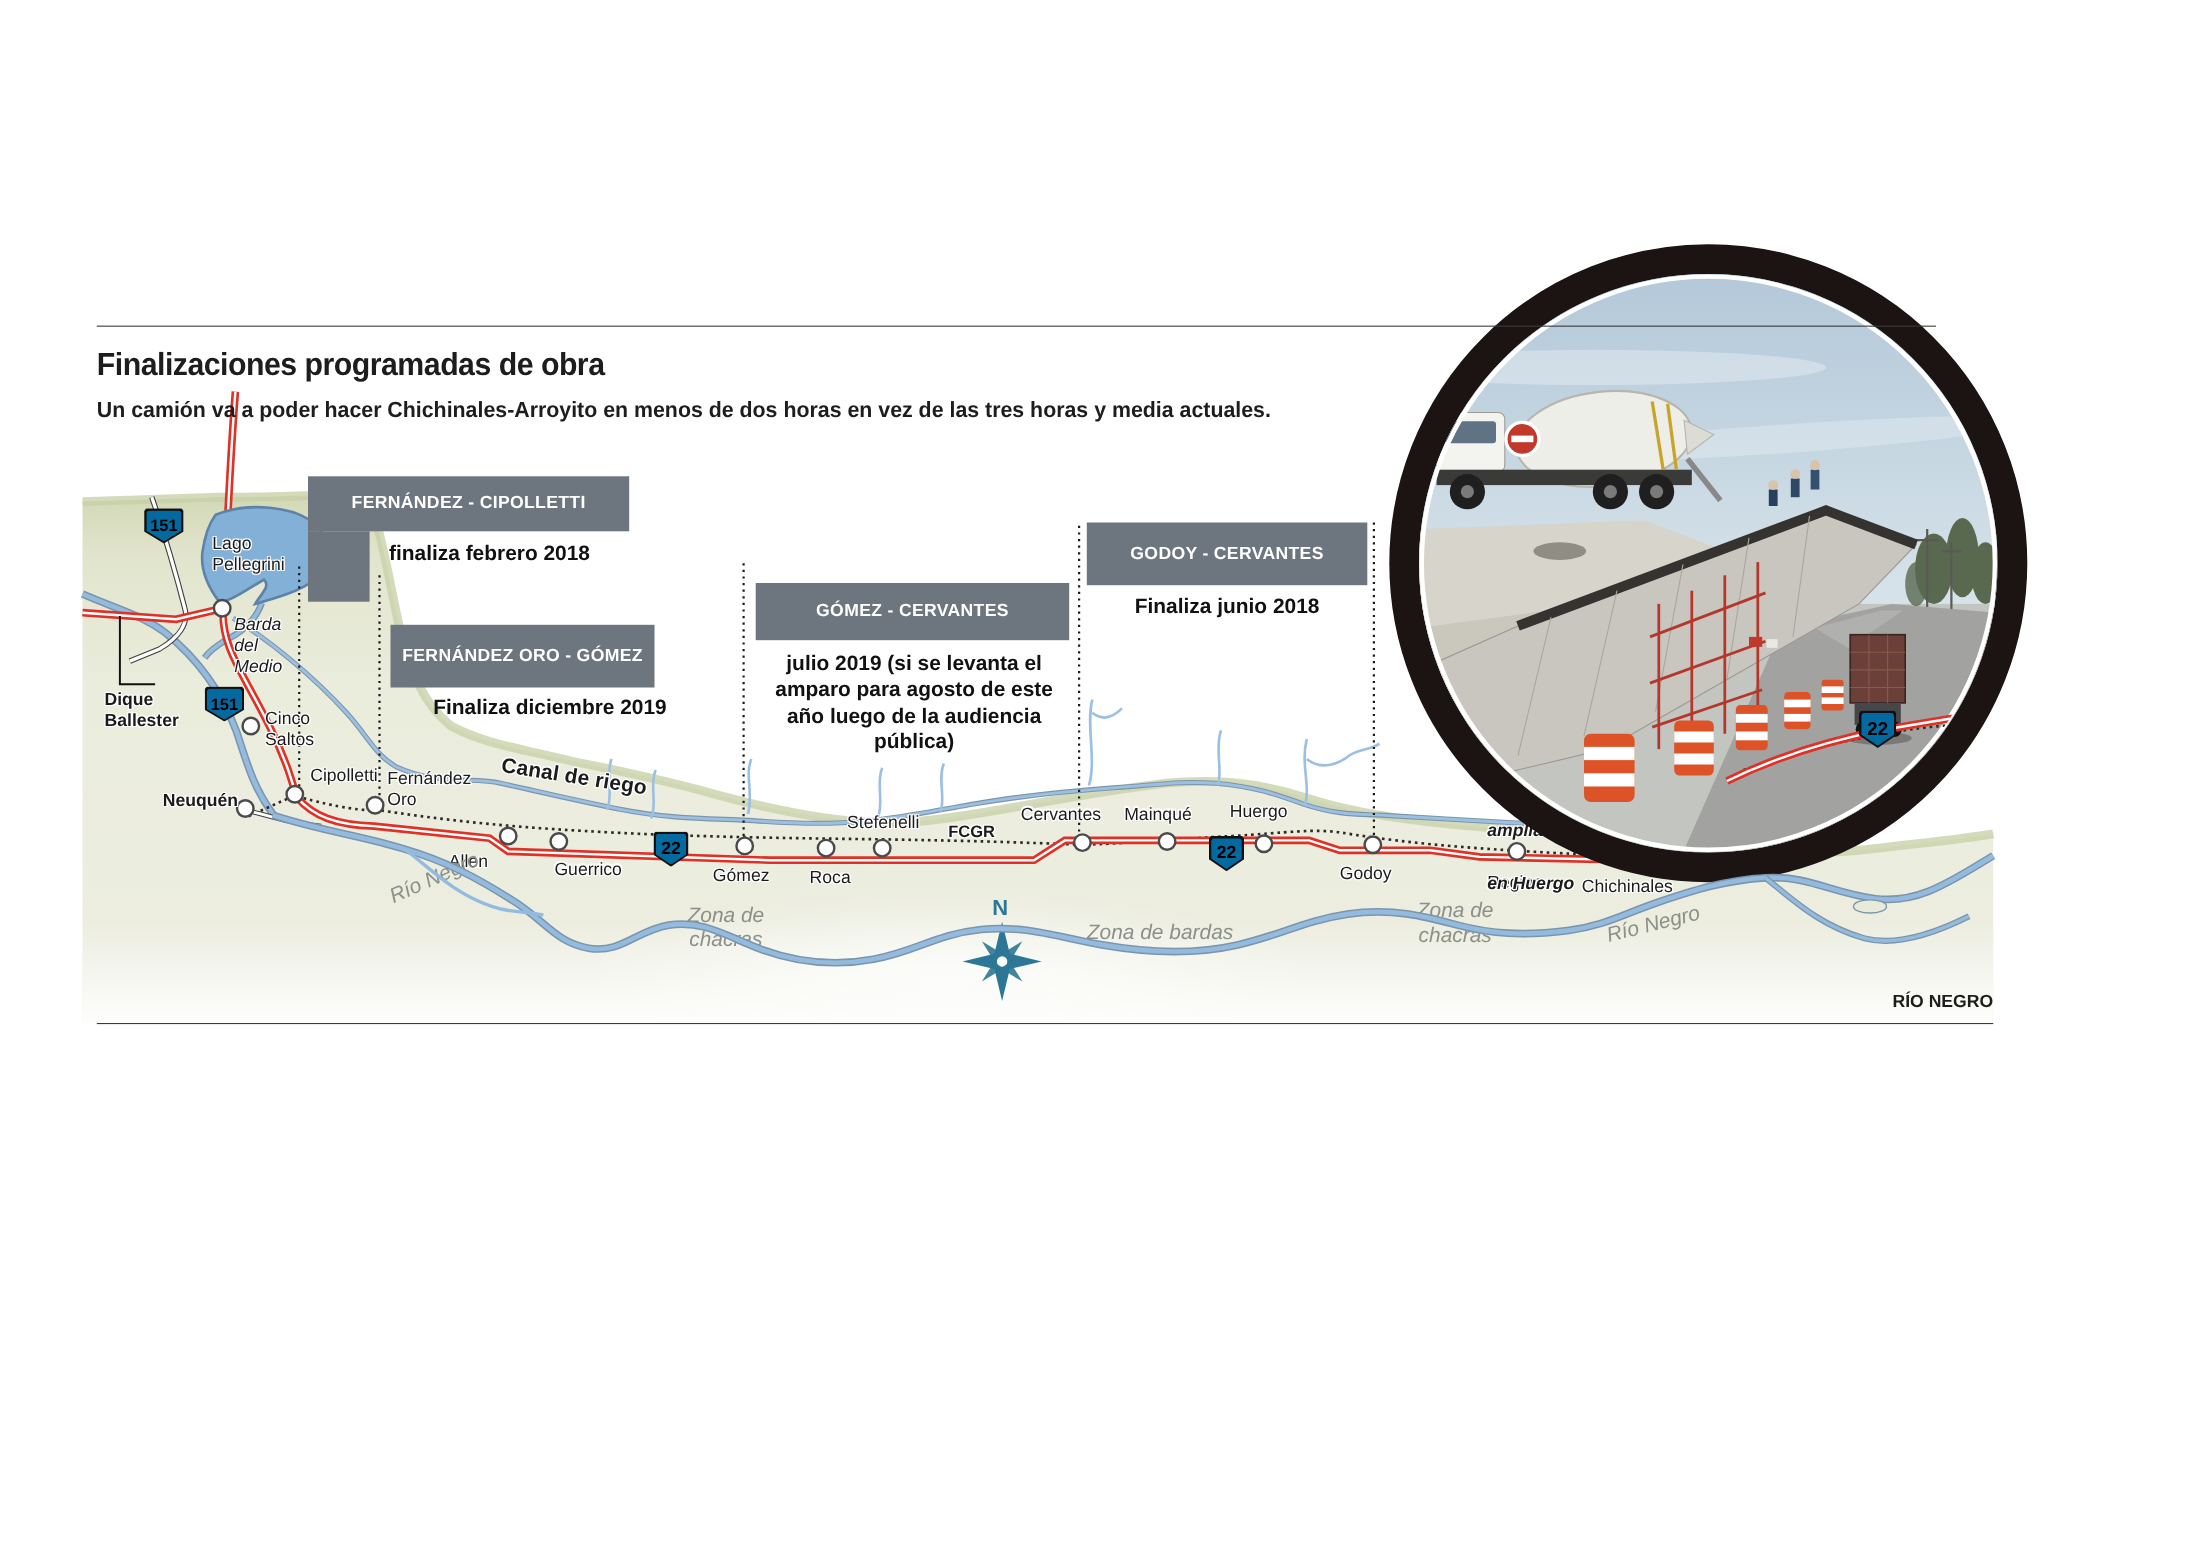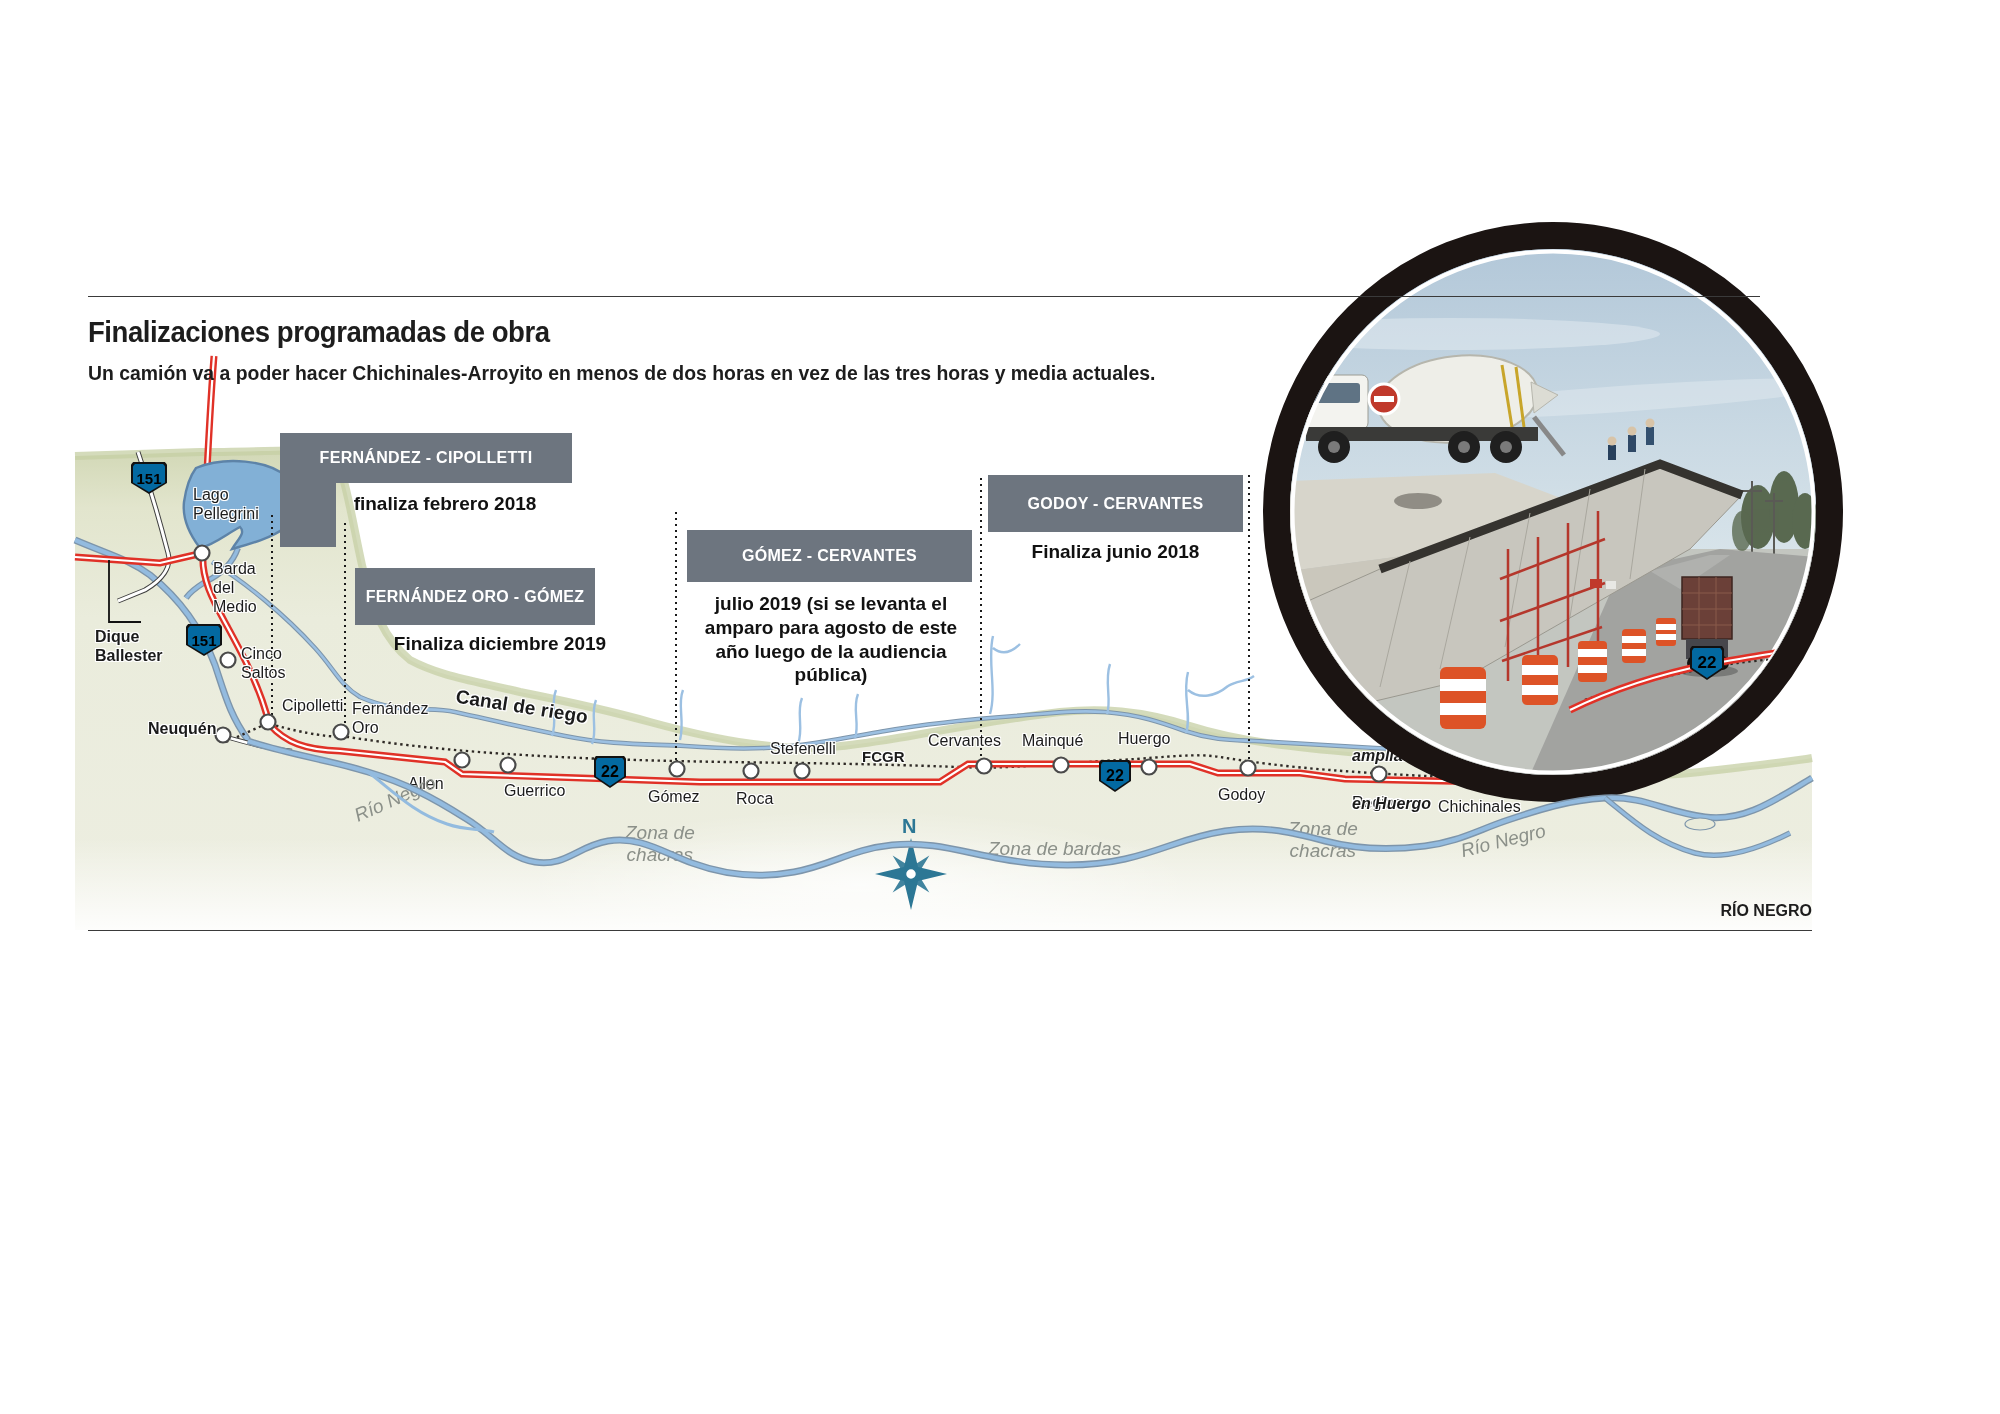--- a/index.html
+++ b/index.html
@@ -355,21 +355,21 @@
     </div>
   <div class="gnote" style="left:700px;top:592px;width:262px;">julio 2019 (si se levanta el amparo para agosto de este año luego de la audiencia pública)</div>
 
   <div class="gbox" style="left:988px;top:475px;width:255px;height:57px;">
     <span>GODOY - CERVANTES</span>
     </div>
   <div class="gnote" style="left:988px;top:540px;width:255px;">Finaliza junio 2018</div>
 
   <div class="label b" style="left:148px;top:720px;">Neuquén</div>
   <div class="label" style="left:282px;top:697px;">Cipolletti</div>
-  <div class="label" style="left:213px;top:560px;">Barda
+  <div class="label" style="left:213px;top:560px;font-style:italic;">Barda
 del
 Medio</div>
   <div class="label" style="left:241px;top:645px;">Cinco
 Saltos</div>
   <div class="label" style="left:352px;top:700px;">Fernández
 Oro</div>
   <div class="label" style="left:408px;top:775px;">Allen</div>
   <div class="label" style="left:504px;top:782px;">Guerrico</div>
   <div class="label" style="left:648px;top:788px;">Gómez</div>
   <div class="label" style="left:736px;top:790px;">Roca</div>

